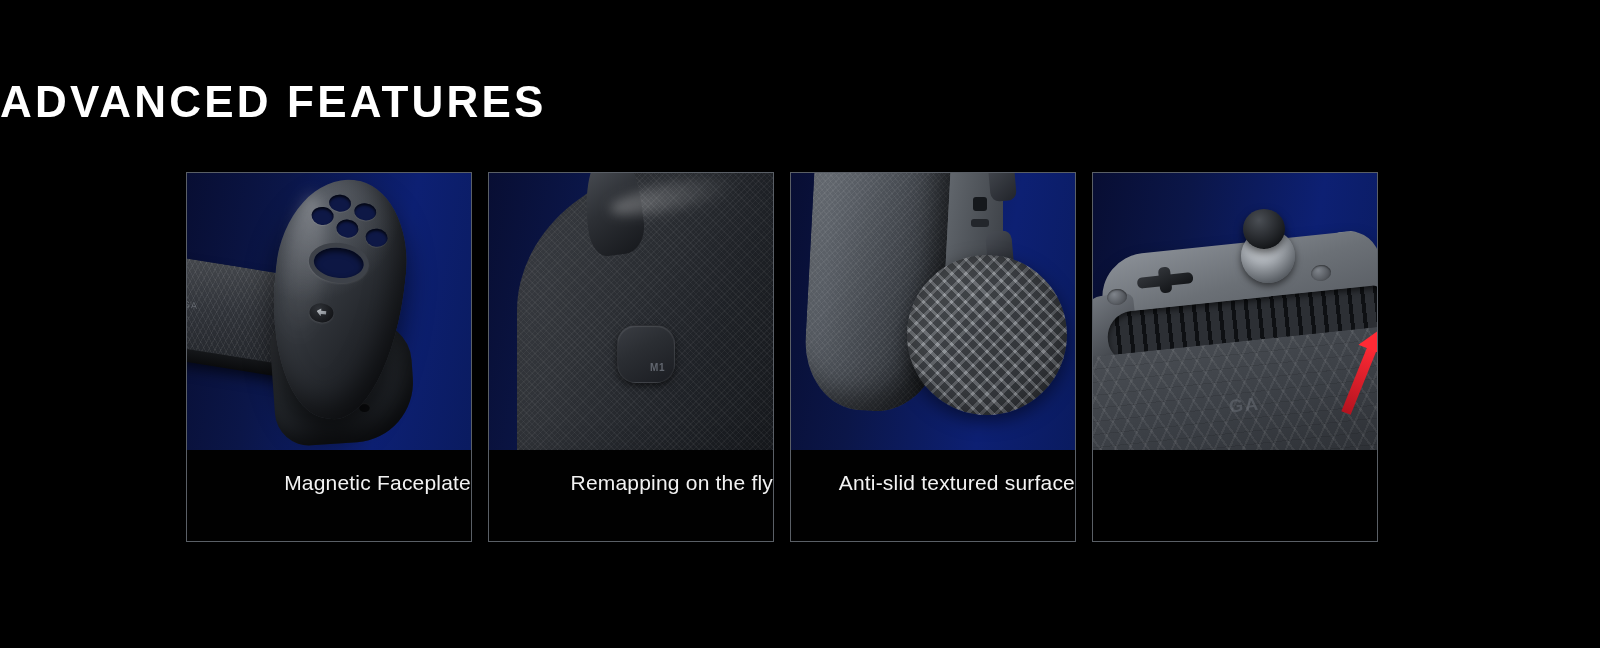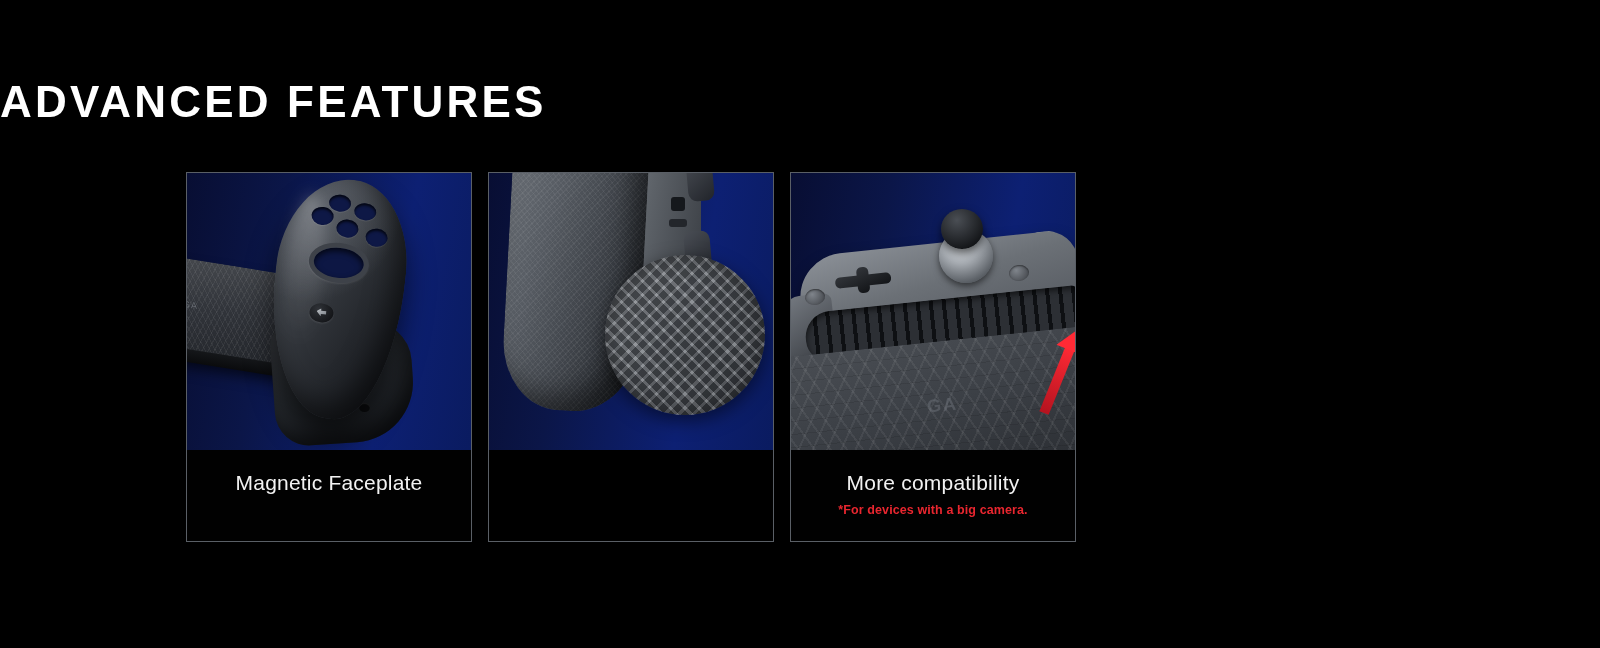--- a/index.html
+++ b/index.html
@@ -38,21 +38,21 @@
   .card-media{
     position:relative;
     width:100%; height:277px;
     overflow:hidden;
     background:linear-gradient(100deg,#080e33 0%,#0b1648 30%,#0d2073 70%,#0a1b60 100%);
   }
   .card-caption{
     flex:1 1 auto;
     background:#010101;
     display:flex; flex-direction:column;
-    align-items:center; justify-content:flex-start;
+    align-items:flex-end; justify-content:flex-start;
     padding-top:22px;
   }
   .card-label{
     font-size:21px; font-weight:400; color:#f2f2f2;
     letter-spacing:.2px; white-space:nowrap; line-height:1;
   }
   .card-note{
     margin-top:11px;
     font-size:12.5px; font-weight:bold; color:#e8262f;
     letter-spacing:.1px; white-space:nowrap; line-height:1;
@@ -384,51 +384,66 @@
           <div class="m1-stick"></div>
           <div class="m1-abxy"></div>
         </div>
       </div>
     </div>
     <div class="card-caption">
       <div class="card-label">Magnetic Faceplate</div>
     </div>
   </div>
 
+  <div class="card">
+    <div class="card-media">
+      <div class="m2-wrap">
+        <div class="m2-top-shade"></div>
+        <div class="m2-grip"></div>
+        <div class="m2-horn"></div>
+        <div class="m2-highlight"></div>
+        <div class="m2-btn">
+          <span class="m2-btn-label">M1</span>
+        </div>
+      </div>
+    </div>
+    <div class="card-caption">
+      <div class="card-label">Remapping on the fly</div>
+    </div>
+  </div>
 
   <div class="card">
     <div class="card-media">
       <div class="m3-wrap">
         <div class="m3-body"></div>
         <div class="m3-notch"></div>
         <div class="m3-notch2"></div>
         <div class="m3-shoulder a"></div>
         <div class="m3-shoulder b"></div>
         <div class="m3-grip"></div>
         <div class="m3-zoom"></div>
       </div>
+    </div>
+    <div class="card-caption">
+      <div class="card-label">Anti-slid textured surface</div>
     </div>
   </div>
 
   <div class="card">
     <div class="card-media">
       <div class="m4-wrap">
         <div class="m4-edge"></div>
         <div class="m4-topface"></div>
         <div class="m4-leftgrip"></div>
         <div class="m4-vent"></div>
         <div class="m4-phone"></div>
         <div class="m4-phone-logo">GA</div>
         <div class="m4-dpad"></div>
         <div class="m4-smallbtn a"></div>
         <div class="m4-smallbtn b"></div>
         <div class="m4-stick"></div>
         <div class="m4-stick-cap"></div>
         <div class="m4-arrow"></div>
       </div>
     </div>
-    <div class="card-caption">
-      <div class="card-label">More compatibility</div>
-      <div class="card-note">*For devices with a big camera.</div>
-    </div>
   </div>
 
 </div>
 
 </body></html>

